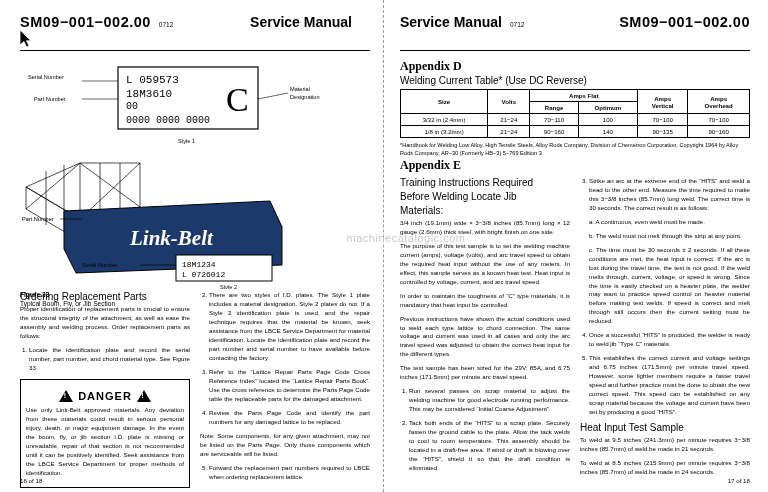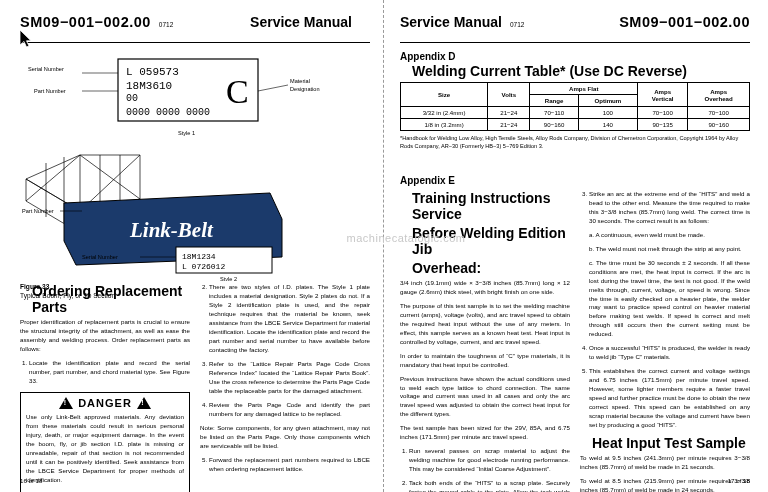--- a/index.html
+++ b/index.html
@@ -15,43 +15,43 @@
     position:absolute;top:0;bottom:0;
     box-sizing:border-box;
   }
   .page-left{left:0;width:384px;padding:14px 14px 10px 20px;}
   .page-right{left:384px;width:384px;padding:14px 18px 10px 16px;}
   .spine{
     position:absolute;left:383px;top:0;bottom:0;width:1px;
     border-left:1px dashed #9a9a9a;
   }
   
-  .hdr{display:flex;align-items:baseline;gap:8px;margin-bottom:12px;}
+  .hdr{display:flex;align-items:baseline;gap:8px;margin-bottom:20px;}
   .hdr .docnum{font-size:14.5px;font-weight:bold;letter-spacing:.5px;}
   .hdr .rev{font-size:6.5px;}
   .hdr .svc{font-size:14px;font-weight:bold;text-align:center;}
   .hdr-left .svc{margin-left:auto;padding-right:18px;}
   .hdr-right .docnum{margin-left:auto;}
   .rule{border:0;border-top:1.5px solid #000;margin:2px 0 8px 0;}
   
   .figbox{position:relative;height:228px;}
   .figcap{font-size:6.6px;line-height:1.35;margin-top:2px;}
   .figcap b{font-weight:bold;}
   svg.fig{display:block;}
   
   .cols{display:flex;gap:10px;margin-top:4px;}
   .col{width:50%;}
-  h2.app{font-size:10px;font-weight:bold;margin:0 0 1px 0;}
-  h3.sub{font-size:14px;font-weight:bold;margin:0 0 3px 12px;}
+  h2.app{font-size:12px;font-weight:bold;margin:0 0 1px 0;font-family:Liberation Serif, serif;}
+  h3.sub{font-size:10px;font-weight:normal;margin:0 0 3px 0;}
   p.body{font-size:6.2px;line-height:1.45;margin:0 0 5px 0;text-align:justify;}
   ol.num{margin:0;padding-left:9px;}
   ol.num li{font-size:6.2px;line-height:1.45;margin-bottom:5px;text-align:justify;}
   
   .danger{
-    border:1.6px solid #000;padding:4px 5px 5px 5px;margin-top:6px;
+    border:1.6px solid #000;padding:10px 5px 5px 5px;margin-top:6px;
   }
   .danger-hd{display:flex;align-items:center;justify-content:center;gap:5px;margin-bottom:4px;}
   .tri{width:0;height:0;border-left:7px solid transparent;border-right:7px solid transparent;border-bottom:12px solid #000;position:relative;}
   .tri:after{content:"!";position:absolute;left:-2.5px;top:2.5px;color:#fff;font-size:7px;font-weight:bold;}
   .danger-title{font-size:11px;font-weight:bold;letter-spacing:1px;}
   .danger p{font-size:6.2px;line-height:1.45;margin:0 0 4px 0;text-align:justify;}
   
   table.wt{border-collapse:collapse;width:100%;font-size:6.1px;margin-top:3px;}
   table.wt th,table.wt td{border:0.8px solid #000;padding:2px 3px;text-align:center;vertical-align:middle;}
   table.wt th{font-weight:bold;}
@@ -205,27 +205,27 @@
       <td>21−24</td>
       <td>90−160</td>
       <td>140</td>
       <td>90−135</td>
       <td>90−160</td>
     </tr>
   </tbody>
     </table>
   <p class="tbl-note">*Handbook for Welding Low Alloy, High Tensile Steels, Alloy Rods Company, Division of Chemetron Corporation, Copyright 1964 by Alloy Rods Company, AR−30 (Formerly HB−3) 5−769 Edition 3.</p>
 
-  <h2 class="app" style="margin-top:24px;">Appendix E</h2>
+  <h2 class="app" style="margin-top:0;">Appendix E</h2>
 
   <div class="cols">
     <div class="col">
-      <h3 class="sub">Training Instructions Service</h3>
-      <h3 class="sub">Before Welding Edition Jib</h3>
-      <h3 class="sub">Overhead:</h3>
+      <h3 class="sub">Training Instructions Required</h3>
+      <h3 class="sub">Before Welding Locate Jib</h3>
+      <h3 class="sub">Materials:</h3>
       <p class="body">3/4 inch (19.1mm) wide × 3−3/8 inches (85.7mm) long × 12 gauge (2.6mm) thick steel, with bright finish on one side.</p>
       <p class="body">The purpose of this test sample is to set the welding machine current (amps), voltage (volts), and arc travel speed to obtain the required heat input without the use of any meters.  In effect, this sample serves as a known heat test.  Heat input is controlled by voltage, current, and arc travel speed.</p>
       <p class="body">In order to maintain the toughness of “C” type materials, it is mandatory that heat input be controlled.</p>
       <p class="body">Previous instructions have shown the actual conditions used to weld each type lattice to chord connection.  The same voltage and current was used in all cases and only the arc travel speed was adjusted to obtain the correct heat input for the different types.</p>
       <p class="body">The test sample has been sized for the 29V, 85A, and 6.75 inches (171.5mm) per minute arc travel speed.</p>
       <ol class="num">
         <li>Run several passes on scrap material to adjust the welding machine for good electrode running performance.  This may be considered “Initial Coarse Adjustment”.</li>
         <li>Tack both ends of the “HITS” to a scrap plate.  Securely fasten the ground cable to the plate.  Allow the tack welds to cool to room temperature.  This assembly should be located in a draft-free area.  If wind or draft is blowing over the “HITS”, shield it so that the draft condition is eliminated.</li>
       </ol>
     </div>

